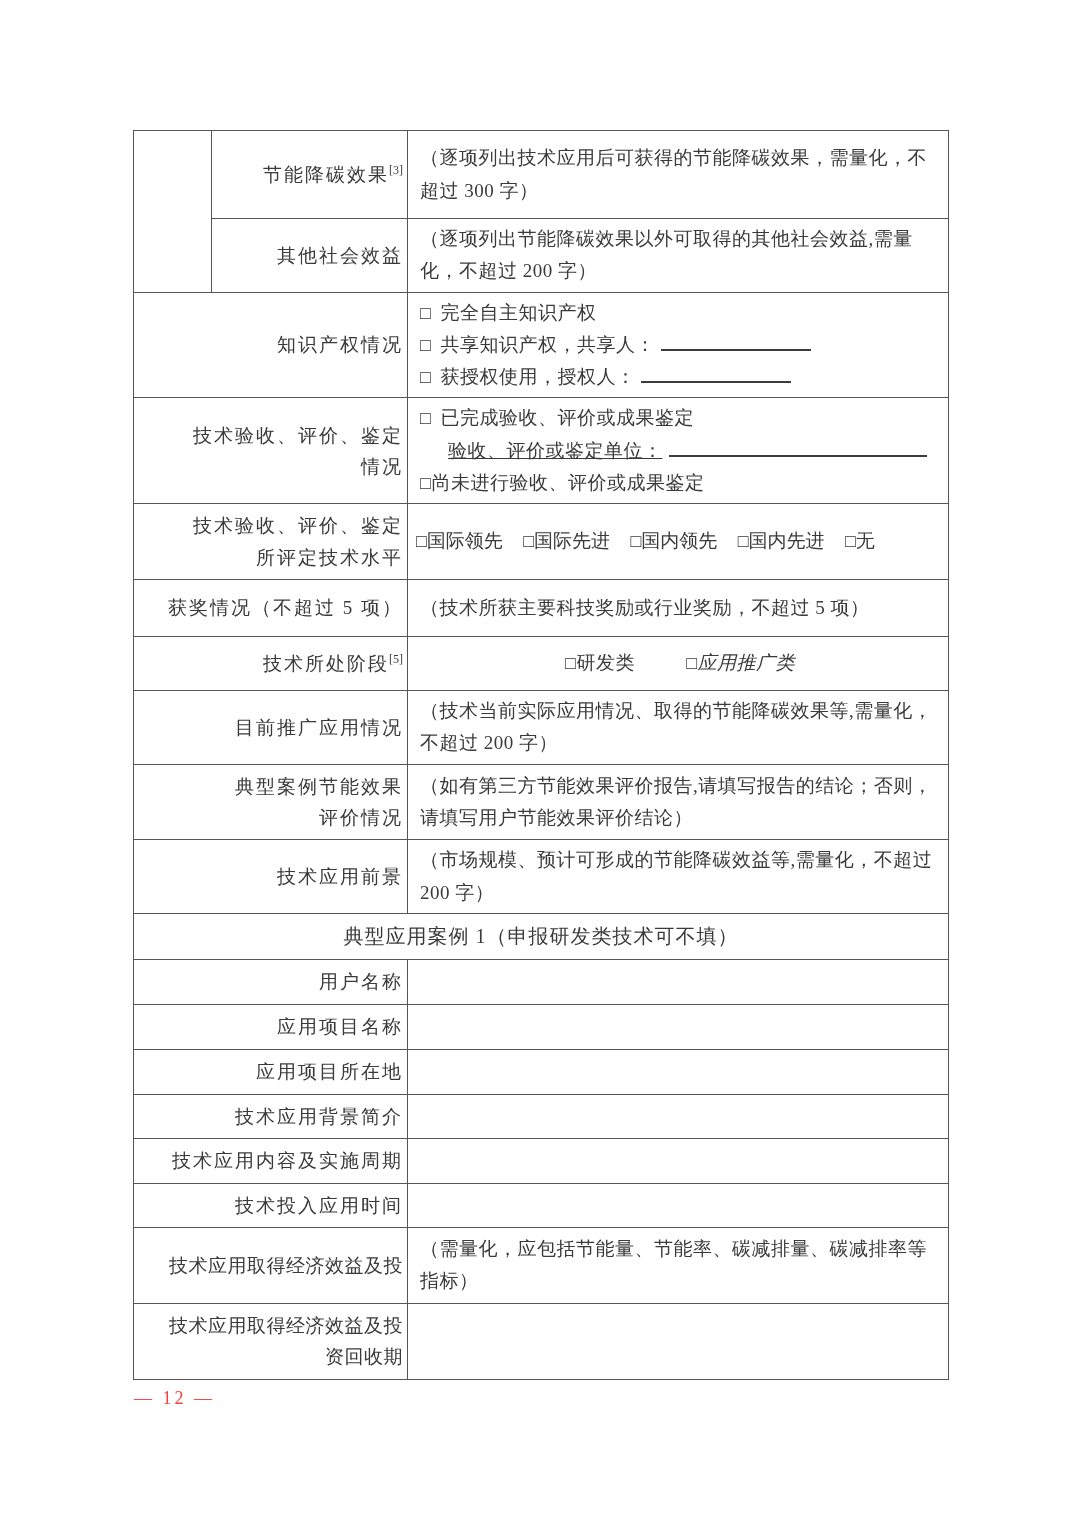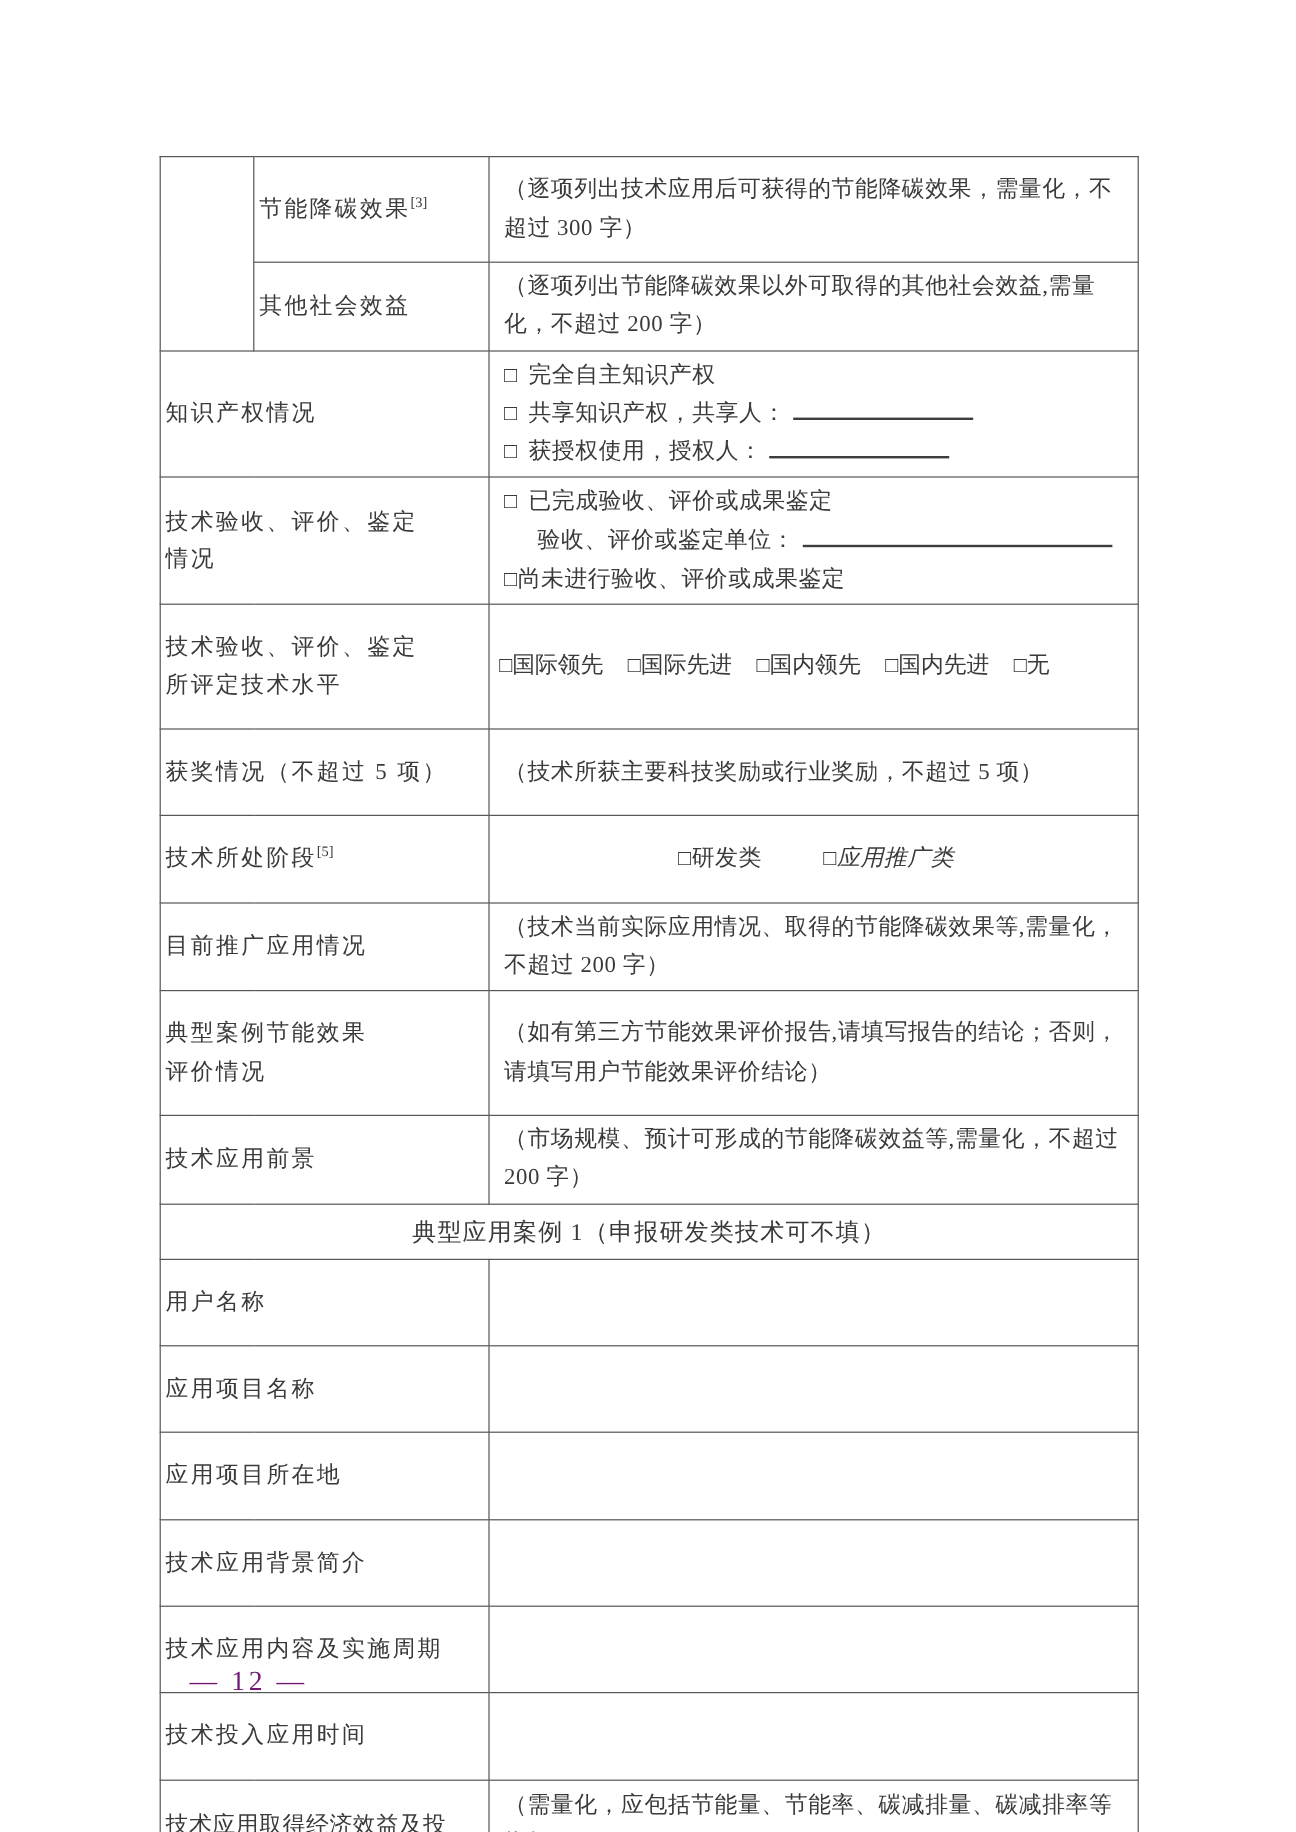--- a/index.html
+++ b/index.html
@@ -13,54 +13,54 @@
   table.form {
     position:absolute; left:133px; top:130px; width:815px;
     border-collapse:collapse; table-layout:fixed;
   }
   table.form td {
     border:1px solid #555555;
     vertical-align:middle;
     overflow:hidden;
   }
   .lab {
-    text-align:left; font-size:19px; letter-spacing:2px; line-height:1.65;
-    padding:20px 4px;
+    text-align:right; font-size:19px; letter-spacing:2px; line-height:1.65;
+    padding:6px 4px;
   }
   .con {
     font-size:19px; line-height:1.7; padding:4px 8px 4px 12px; letter-spacing:0.5px;
   }
   .hdr-cell {
     text-align:center; font-weight:normal; font-size:20px; letter-spacing:1px;
   }
   sup.fnote { font-size:12px; letter-spacing:0; vertical-align:super; line-height:0; }
 
   .opt-line { white-space:nowrap; }
   .cb { display:inline-block; font-size:18px; }
   .cb.gap { margin-right:9px; }
-  .indent { padding-left:28px; }
+  .indent { padding-left:28px;text-decoration:underline; }
 
   .fill {
     display:inline-block; height:1.0em; border-bottom:2px solid #3c3c3c;
     vertical-align:baseline; margin-left:6px;
   }
   .fill.short { width:150px; }
   .fill.long  { width:258px; }
 
   .center-con { text-align:center; }
   .stage-opt { display:inline-block; white-space:nowrap; }
   .stage-opt + .stage-opt { margin-left:46px;font-style:italic; }
 
   .level-opt { display:inline-block; white-space:nowrap; margin-right:9px; }
   .level-opt:last-child { margin-right:0; }
   .level-con { letter-spacing:0; padding-left:8px; padding-right:4px;font-family:Liberation Mono, monospace; }
 
   .footer {
     position:absolute; left:134px; top:1388px;
-    font-size:23px; letter-spacing:3px; color:#701a75;margin-left:24px;
+    font-size:18px; letter-spacing:3px; color:#ef4444;
   }
 </style>
 </head>
 <body>
 
 <div class="page">
 
   <table class="form">
     <colgroup>
       <col style="width:78px">

